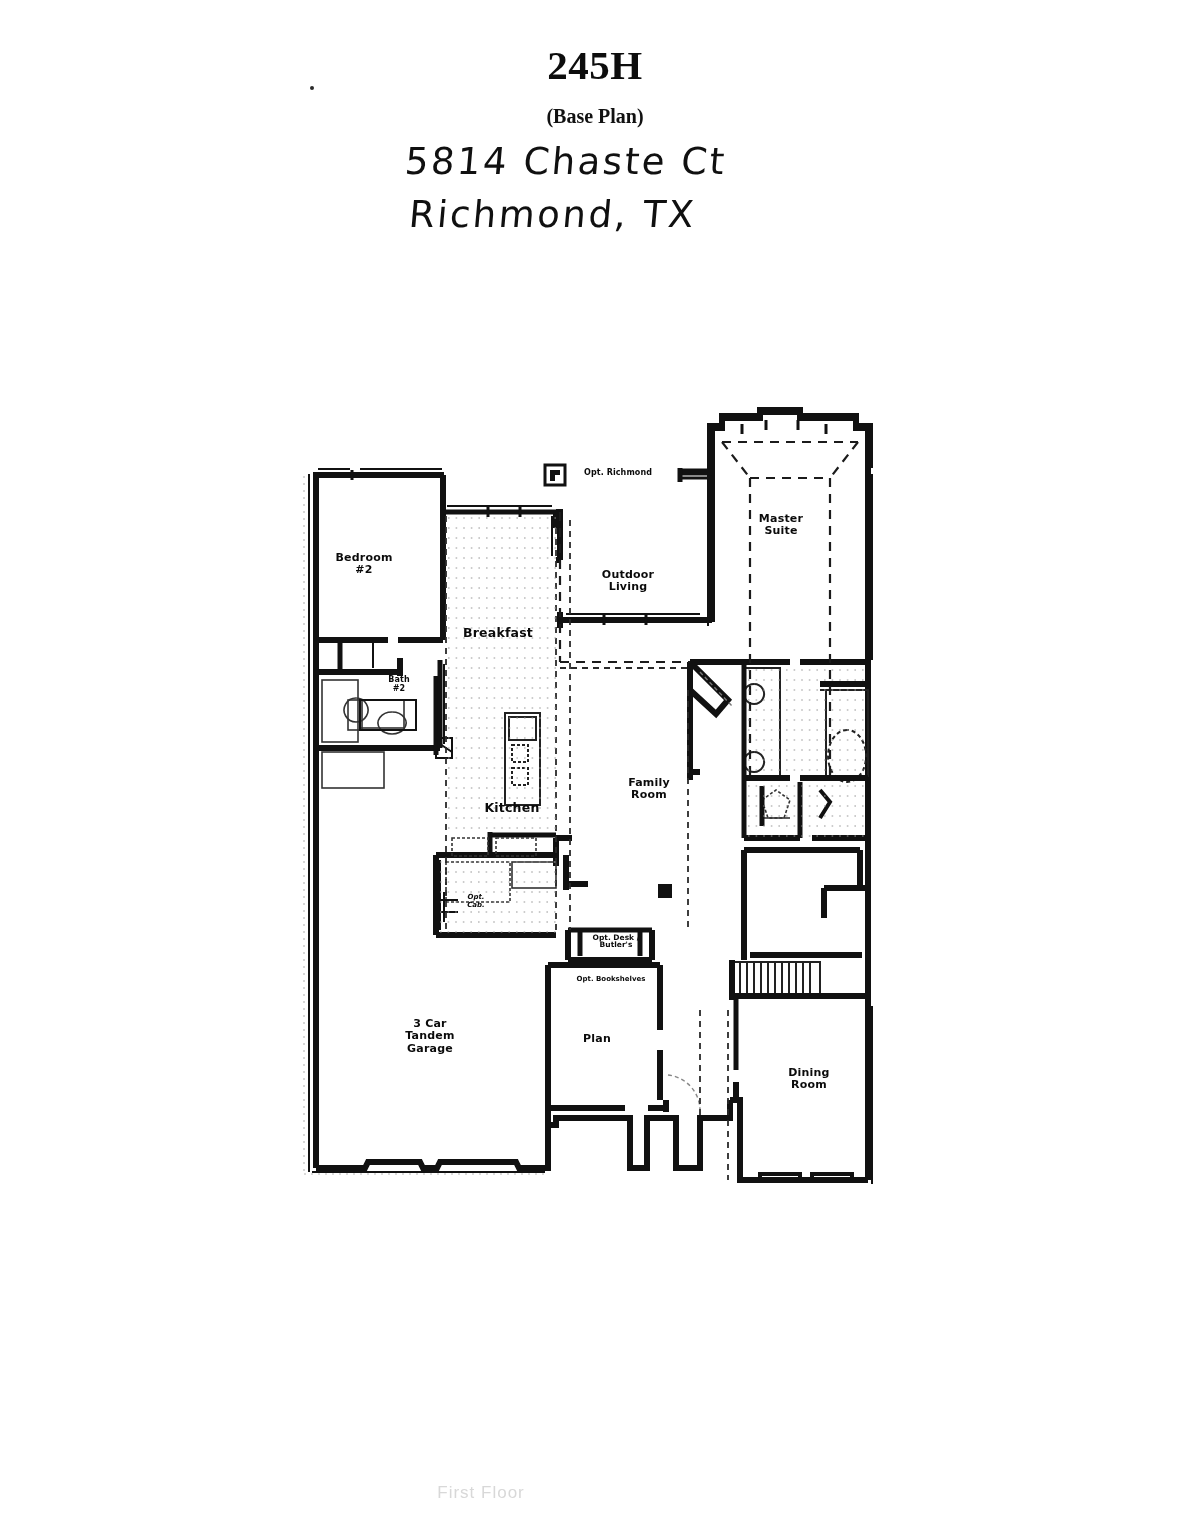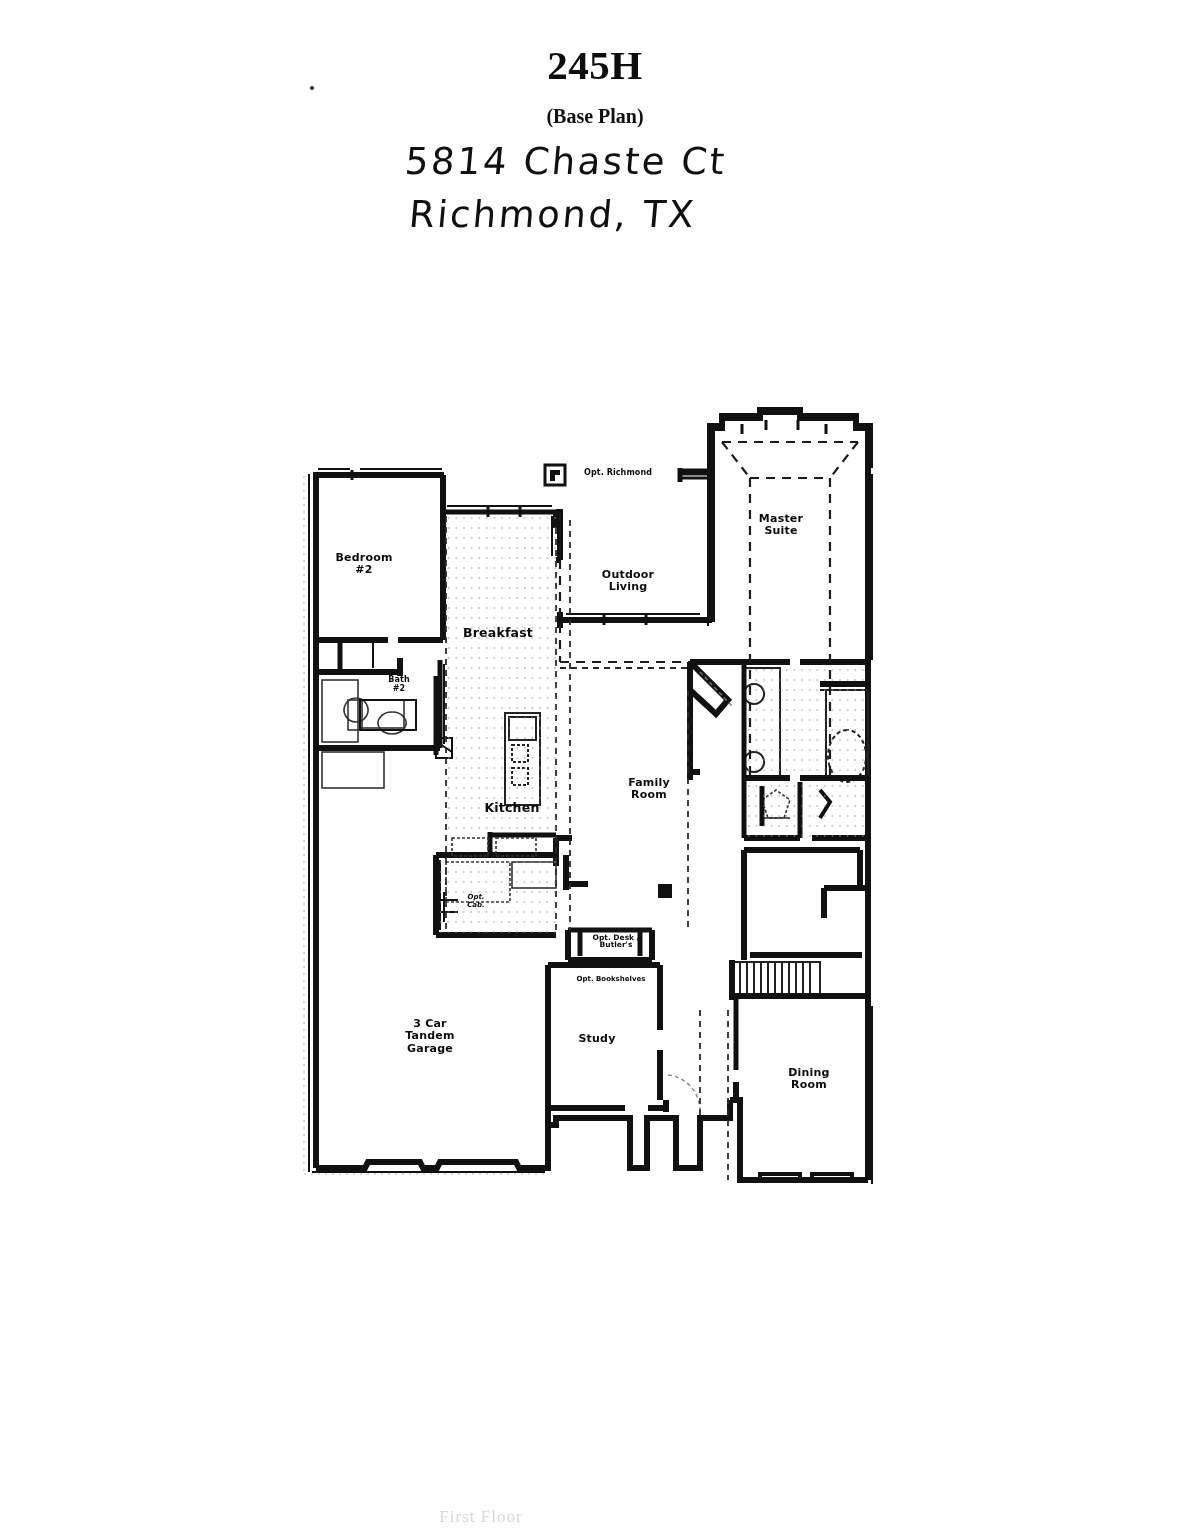--- a/index.html
+++ b/index.html
@@ -116,25 +116,24 @@
   .ov-a { top: 0px; }
   .ov-b { top: 7px; }
 
   
   #sheet-footer {
     position: absolute;
     left: 0;
     top: 1483px;
     width: 962px;
     text-align: center;
-    font-family: Liberation Serif, serif;
+    font-family: Liberation Sans, sans-serif;
     font-size: 17px;
     color: #d8d8d8;
     letter-spacing: 1px;
-    margin-top: 24px;
   }
 </style>
 </head>
 <body>
 
 <div id="sheet-header">
   <div id="plan-title">245H</div>
   <div id="plan-subtitle">(Base Plan)</div>
 </div>
 
@@ -404,21 +403,21 @@
 Living</div>
 
   <div class="room-label rl-big" style="left:740px; top:513px; width:82px;">Master
 Suite</div>
 
   <div class="room-label rl-mid" style="left:481px; top:801px; width:62px;">Kitchen</div>
 
   <div class="room-label rl-big" style="left:608px; top:777px; width:82px;">Family
 Room</div>
 
-  <div class="room-label rl-big" style="left:563px; top:1033px; width:68px;">Study</div>
+  <div class="room-label rl-big" style="left:563px; top:1033px; width:68px;">Plan</div>
 
   <div class="room-label rl-big" style="left:768px; top:1067px; width:82px;">Dining
 Room</div>
 
   <div class="room-label rl-big" style="left:385px; top:1018px; width:90px;">3 Car
 Tandem
 Garage</div>
 
 </div>
 

